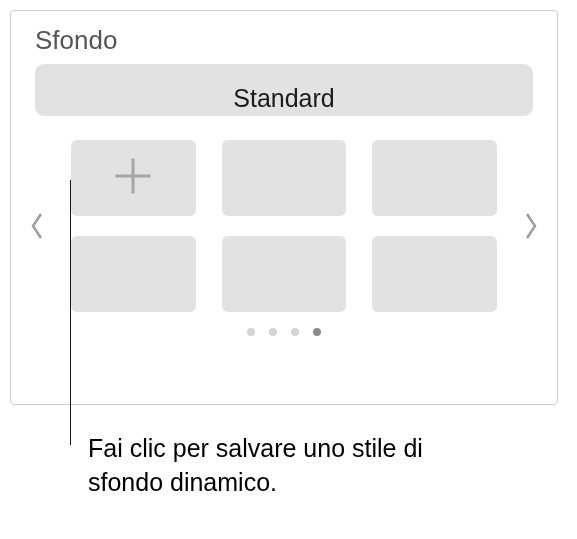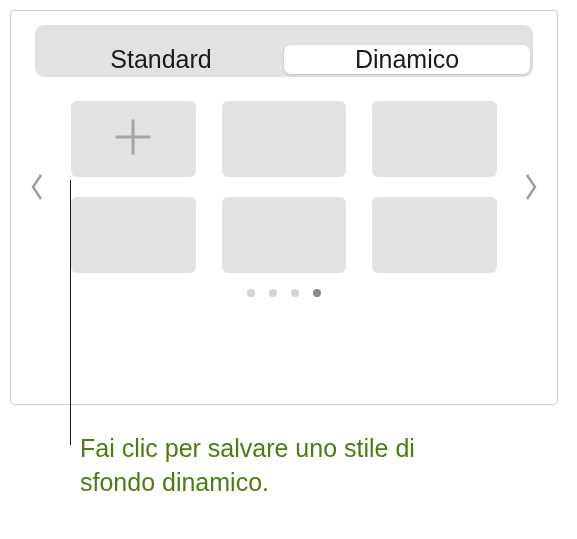--- a/index.html
+++ b/index.html
@@ -103,37 +103,37 @@
     .callout-line {
       position: absolute;
       left: 70px;
       top: 180px;
       width: 1px;
       height: 265px;
       background: #1a1a1a;
     }
     .callout-text {
       position: absolute;
-      left: 80px;
+      left: 88px;
       top: 432px;
       font-size: 25px;
-      color: #4d7c0f;
+      color: #000000;
       line-height: 1.35;
       font-weight: 400;
       width: 340px;
     }
   </style>
 </head>
 <body>
 
 <div class="panel">
+  <div class="section-title">Sfondo</div>
 
   <div class="segmented">
     <div class="seg">Standard</div>
-    <div class="seg active">Dinamico</div>
   </div>
 
   <div class="carousel">
     <div class="chevron">
       <svg viewBox="0 0 16 28">
           <polyline points="12,2 4,14 12,26" fill="none" stroke="#9e9e9e" stroke-width="2.5"></polyline>
         </svg>
     </div>
     <div class="grid">
       <div class="tile add">

